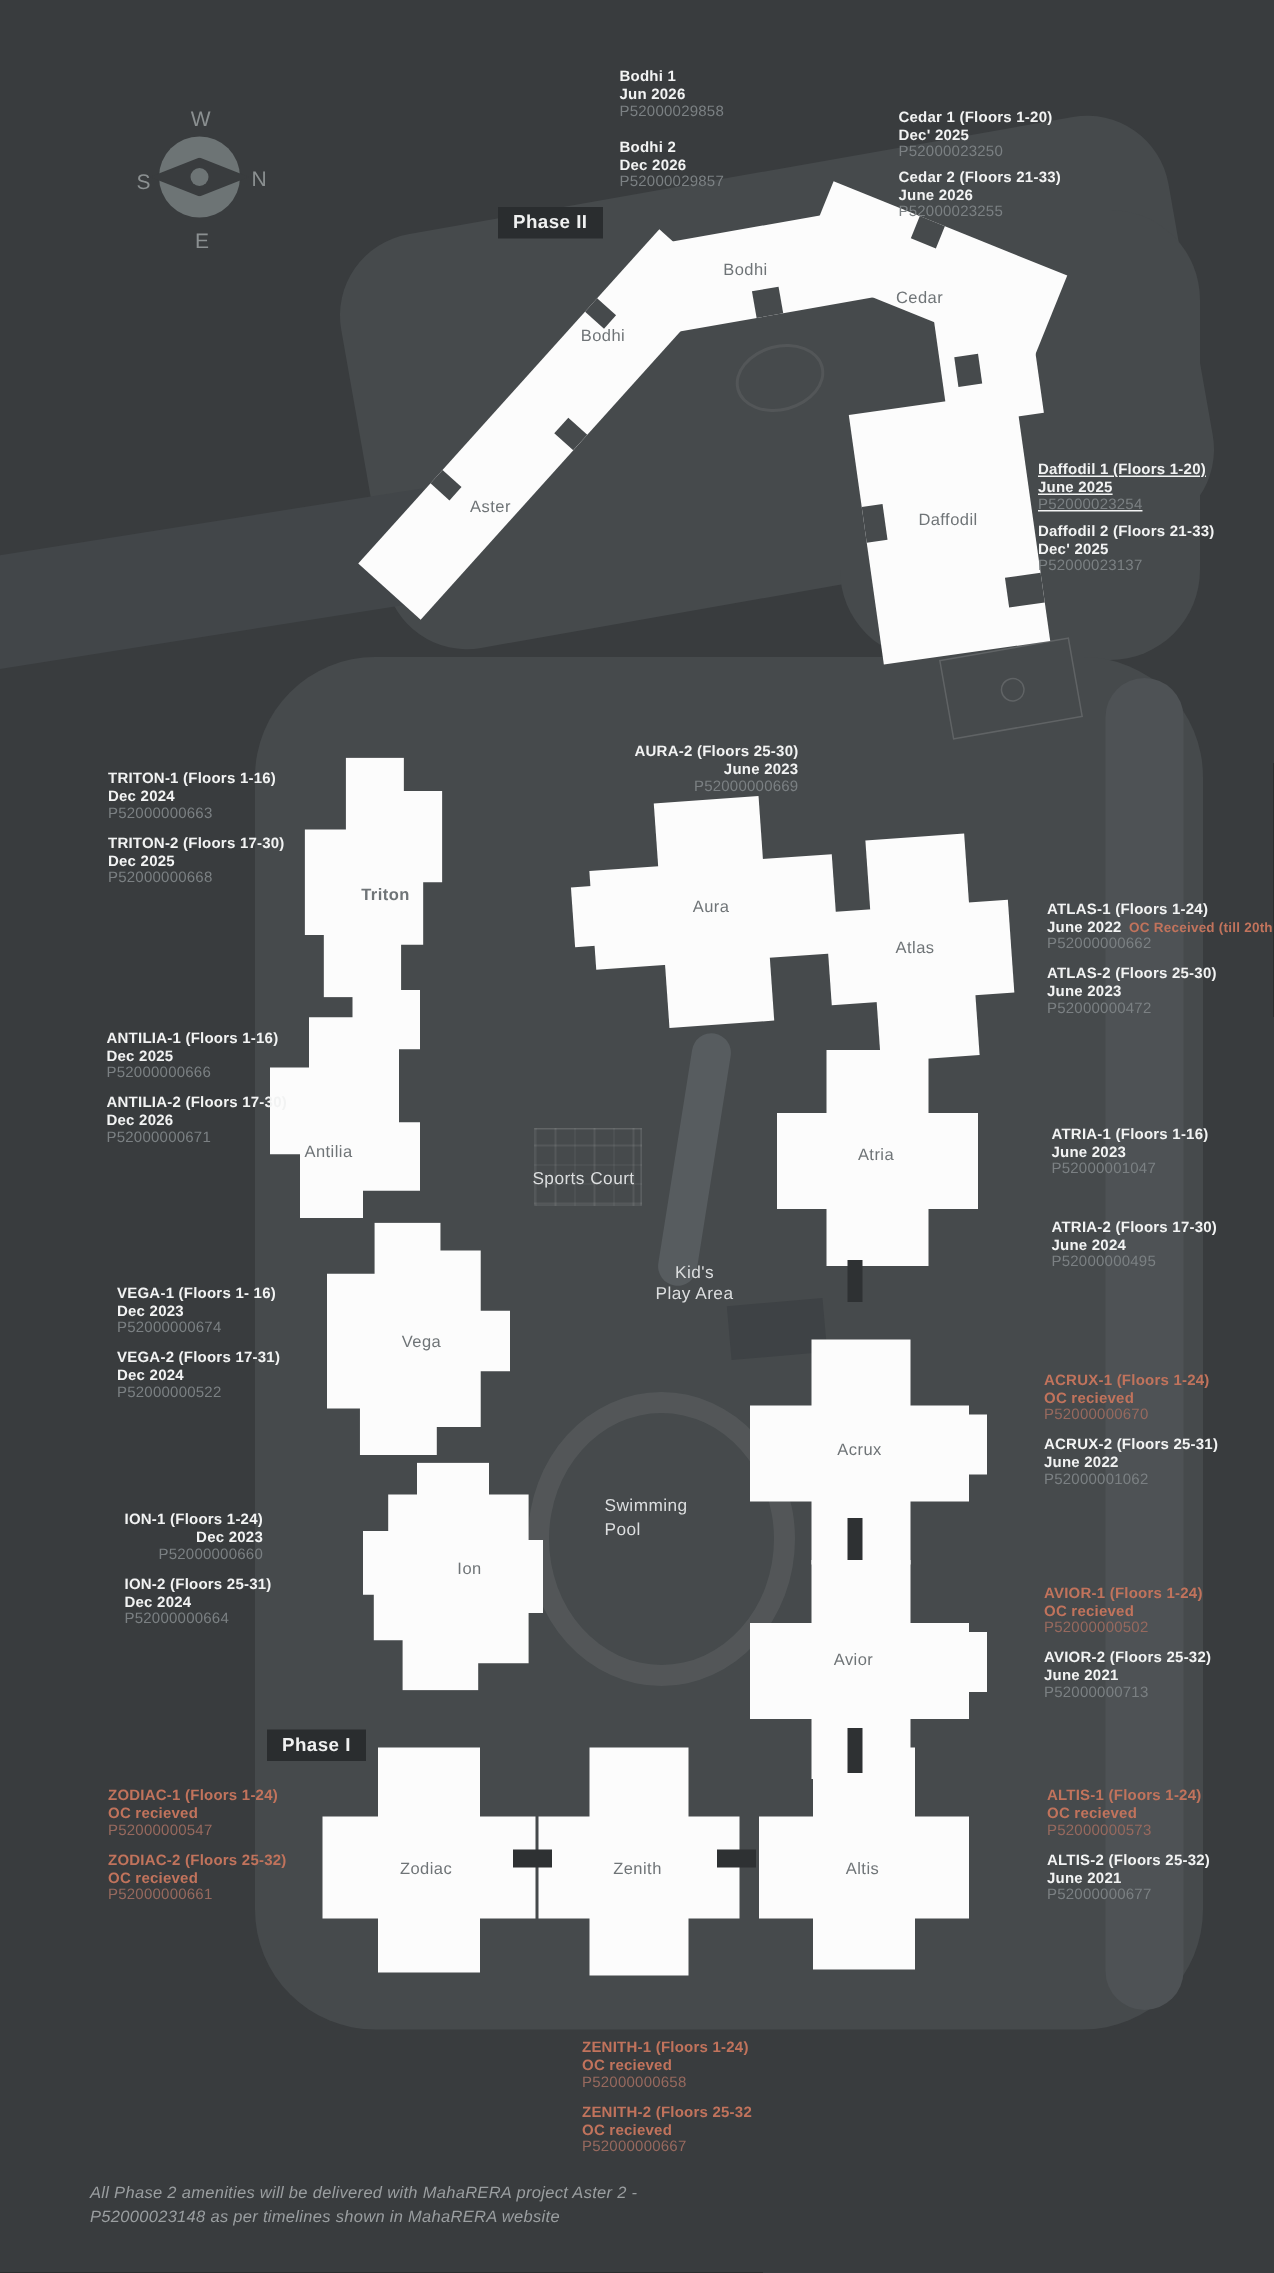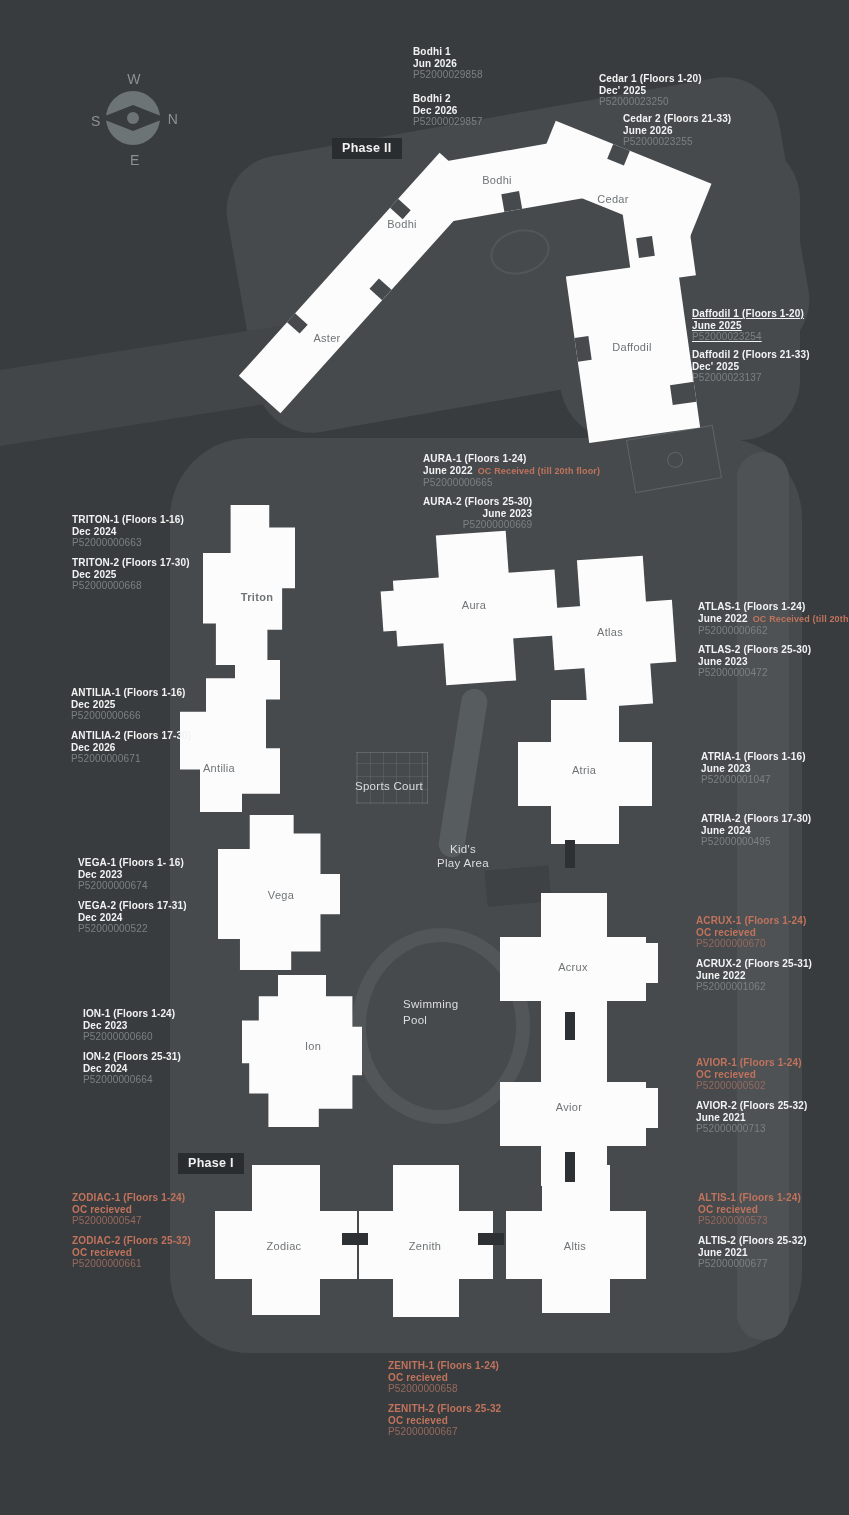--- a/index.html
+++ b/index.html
@@ -165,57 +165,54 @@
   <div class="am center" style="left:463px;top:856px;">
     <div>Kid's</div>
     <div>Play Area</div>
   </div>
   <div class="am" style="left:403px;top:996px;line-height:16px;">
     <div>Swimming</div>
     <div>Pool</div>
   </div>
 
   <div class="disc">
+    <div>All Phase 2 amenities will be delivered with MahaRERA project Aster 2 -</div>
+    <div>P52000023148 as per timelines shown in MahaRERA website</div>
   </div>
 
 <div class="ann hl-none" style="left: 413px; top: 46px;">
       <div class="l1">Bodhi 1</div>
       <div class="l2"><span>Jun 2026</span></div>
       <div class="rera">P52000029858</div>
     </div>
     <div class="ann hl-none" style="left: 413px; top: 93px;">
       <div class="l1">Bodhi 2</div>
       <div class="l2"><span>Dec 2026</span></div>
       <div class="rera">P52000029857</div>
     </div>
     <div class="ann hl-none" style="left: 599px; top: 73px;">
       <div class="l1">Cedar 1 (Floors 1-20)</div>
       <div class="l2"><span>Dec' 2025</span></div>
       <div class="rera">P52000023250</div>
     </div>
-    <div class="ann hl-none" style="left: 599px; top: 113px; margin-left: 24px;">
+    <div class="ann hl-none" style="left: 599px; top: 113px;">
       <div class="l1">Cedar 2 (Floors 21-33)</div>
       <div class="l2"><span>June 2026</span></div>
       <div class="rera">P52000023255</div>
     </div>
     <div class="ann hl-none" style="left: 692px; top: 308px; text-decoration: underline;">
       <div class="l1">Daffodil 1 (Floors 1-20)</div>
       <div class="l2"><span>June 2025</span></div>
       <div class="rera">P52000023254</div>
     </div>
     <div class="ann hl-none" style="left: 692px; top: 349px;">
       <div class="l1">Daffodil 2 (Floors 21-33)</div>
       <div class="l2"><span>Dec' 2025</span></div>
       <div class="rera">P52000023137</div>
     </div>
-    <div class="ann hl-partial" style="left: 423px; top: 453px;">
-      <div class="l1">AURA-1 (Floors 1-24)</div>
-      <div class="l2"><span>June 2022</span><span class="note">OC Received (till 20th floor)</span></div>
-      <div class="rera">P52000000665</div>
-    </div>
     <div class="ann hl-none" style="left: 423px; top: 496px; text-align: right;">
       <div class="l1">AURA-2 (Floors 25-30)</div>
       <div class="l2"><span>June 2023</span></div>
       <div class="rera">P52000000669</div>
     </div>
     <div class="ann hl-none" style="left: 72px; top: 514px;">
       <div class="l1">TRITON-1 (Floors 1-16)</div>
       <div class="l2"><span>Dec 2024</span></div>
       <div class="rera">P52000000663</div>
     </div>
@@ -267,21 +264,21 @@
     <div class="ann hl-full" style="left: 696px; top: 915px;">
       <div class="l1">ACRUX-1 (Floors 1-24)</div>
       <div class="l2"><span>OC recieved</span></div>
       <div class="rera">P52000000670</div>
     </div>
     <div class="ann hl-none" style="left: 696px; top: 958px;">
       <div class="l1">ACRUX-2 (Floors 25-31)</div>
       <div class="l2"><span>June 2022</span></div>
       <div class="rera">P52000001062</div>
     </div>
-    <div class="ann hl-none" style="left: 83px; top: 1008px;">
+    <div class="ann hl-none" style="left: 83px; top: 1008px; text-align: right;">
       <div class="l1">ION-1 (Floors 1-24)</div>
       <div class="l2"><span>Dec 2023</span></div>
       <div class="rera">P52000000660</div>
     </div>
     <div class="ann hl-none" style="left: 83px; top: 1051px;">
       <div class="l1">ION-2 (Floors 25-31)</div>
       <div class="l2"><span>Dec 2024</span></div>
       <div class="rera">P52000000664</div>
     </div>
     <div class="ann hl-full" style="left: 696px; top: 1057px;">

